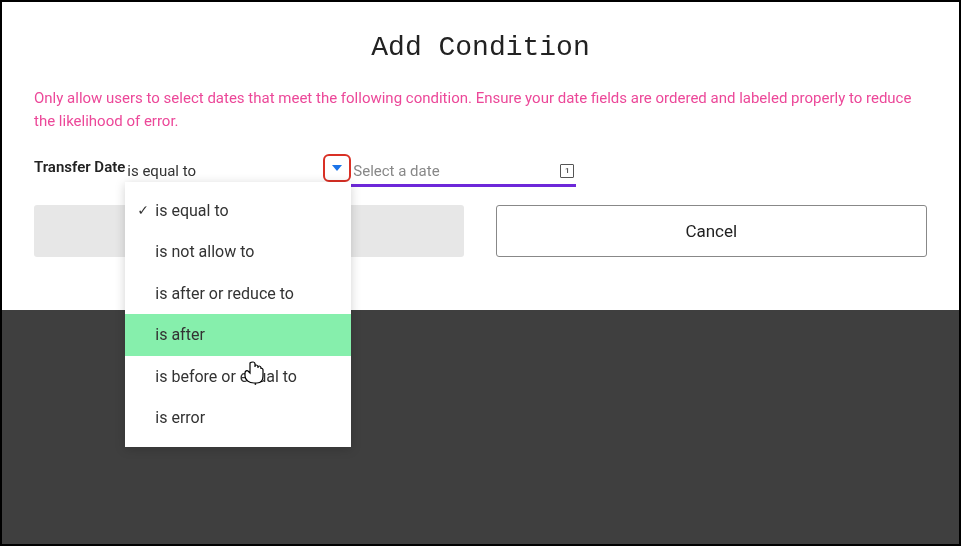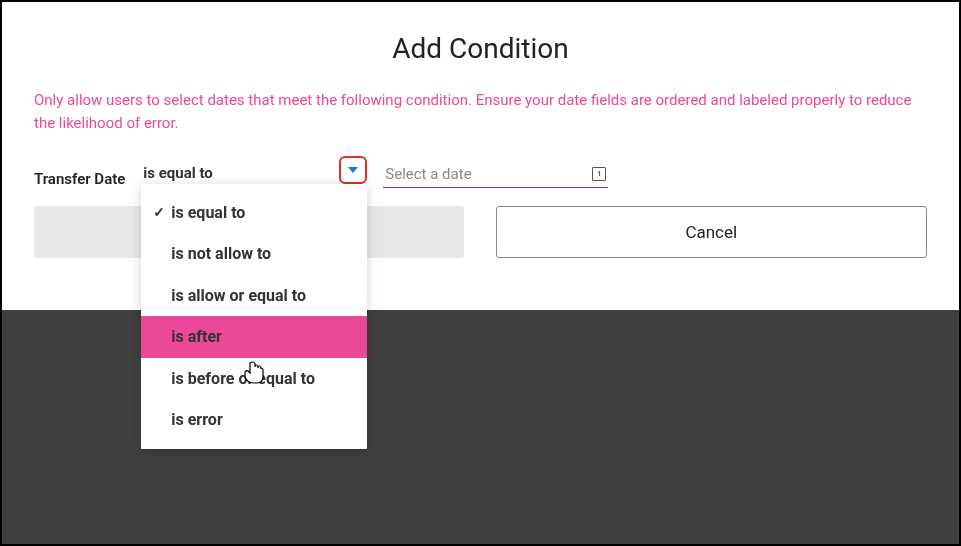--- a/index.html
+++ b/index.html
@@ -22,45 +22,45 @@
       position: relative;
       z-index: 2;
     }
     .modal-title {
       text-align: center;
       font-size: 28px;
       font-weight: 400;
       color: #222;
       margin-bottom: 24px;
       margin-top: 6px;
+      font-family: Liberation Mono, monospace;
     }
     .description {
       font-size: 15px;
       color: #ec4899;
       line-height: 1.55;
       margin-bottom: 24px;
     }
     .condition-row {
       display: flex;
-      align-items: flex-end;
-      gap: 16px;
+      align-items: flex-start;
+      gap: 0;
       margin-bottom: 18px;
       position: relative;
     }
     .field-label {
       font-size: 15px;
       font-weight: 600;
       color: #222;
       flex-shrink: 0;
     }
     .operator-select {
       position: relative;
       width: 226px;
       flex-shrink: 0;
-      font-weight: bold;
     }
     .operator-display {
       display: flex;
       align-items: center;
       justify-content: space-between;
       padding: 4px 6px 4px 2px;
       border-bottom: 2px solid #1a73e8;
       font-size: 15px;
       color: #333;
       cursor: pointer;
@@ -83,21 +83,21 @@
       height: 0;
       border-left: 5px solid transparent;
       border-right: 5px solid transparent;
       border-top: 6px solid #1a73e8;
     }
     .date-field {
       position: relative;
       width: 225px;
       display: flex;
       align-items: center;
-      border-bottom: 1px solid #6d28d9;
+      border-bottom: 3px solid #6d28d9;
       padding: 4px 2px;
       color: #888;
       font-size: 15px;
     }
     .date-field .placeholder {
       flex: 1;
     }
     .calendar-icon {
       width: 14px;
       height: 14px;
@@ -160,21 +160,21 @@
       display: flex;
       align-items: flex-start;
       padding: 10px 10px 10px 12px;
       font-size: 16px;
       color: #333;
       cursor: pointer;
       line-height: 1.35;
     }
     .dropdown-item:hover,
     .dropdown-item.hovered {
-      background: #ec4899;
+      background: #86efac;
     }
     .check-col {
       width: 18px;
       flex-shrink: 0;
       font-size: 14px;
       color: #333;
       margin-top: 1px;
     }
     .option-label {
       flex: 1;
@@ -210,21 +210,21 @@
           <div class="dropdown-item">
             <span class="check-col">✓</span>
             <span class="option-label">is equal to</span>
           </div>
           <div class="dropdown-item">
             <span class="check-col"></span>
             <span class="option-label">is not allow to</span>
           </div>
           <div class="dropdown-item">
             <span class="check-col"></span>
-            <span class="option-label">is allow or equal to</span>
+            <span class="option-label">is after or reduce to</span>
           </div>
           <div class="dropdown-item hovered">
             <span class="check-col"></span>
             <span class="option-label">is after</span>
           </div>
           <div class="dropdown-item">
             <span class="check-col"></span>
             <span class="option-label">is before or equal to</span>
           </div>
           <div class="dropdown-item">

